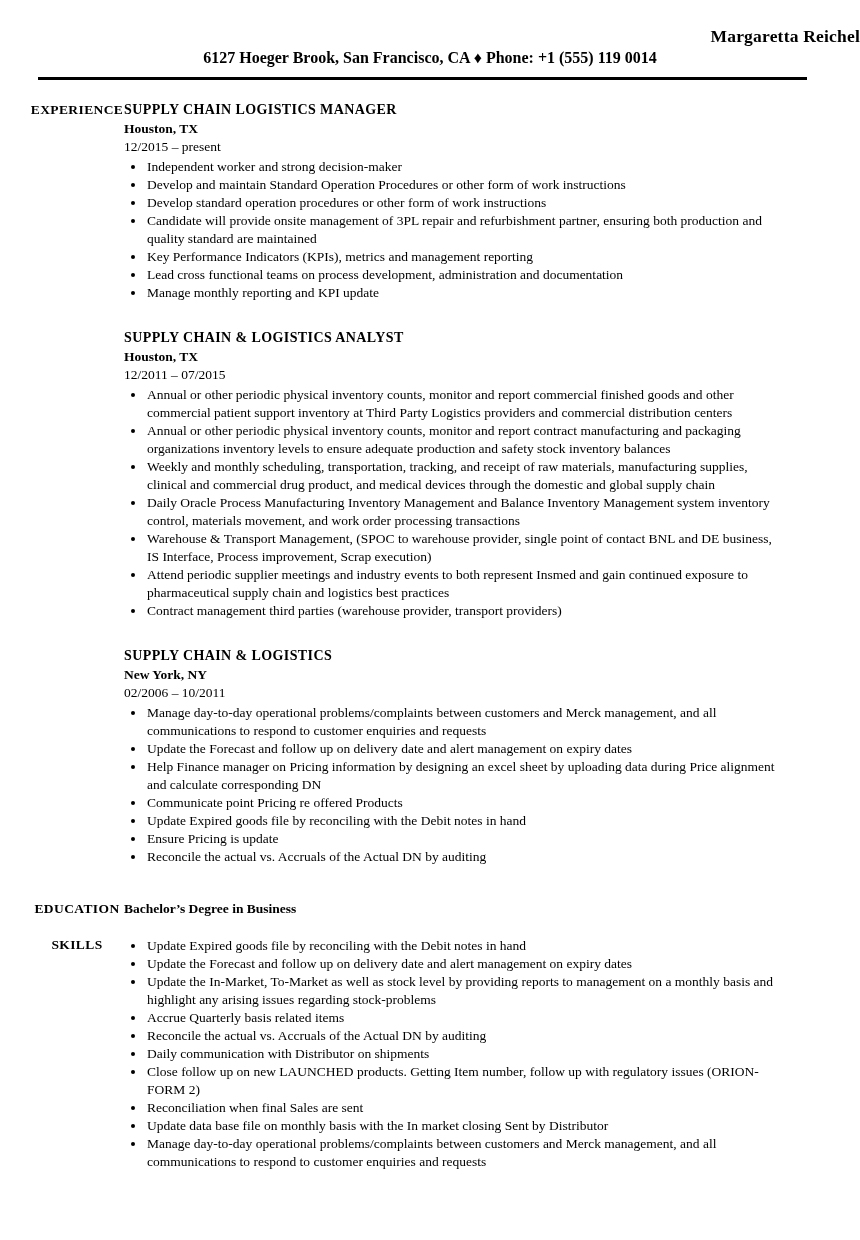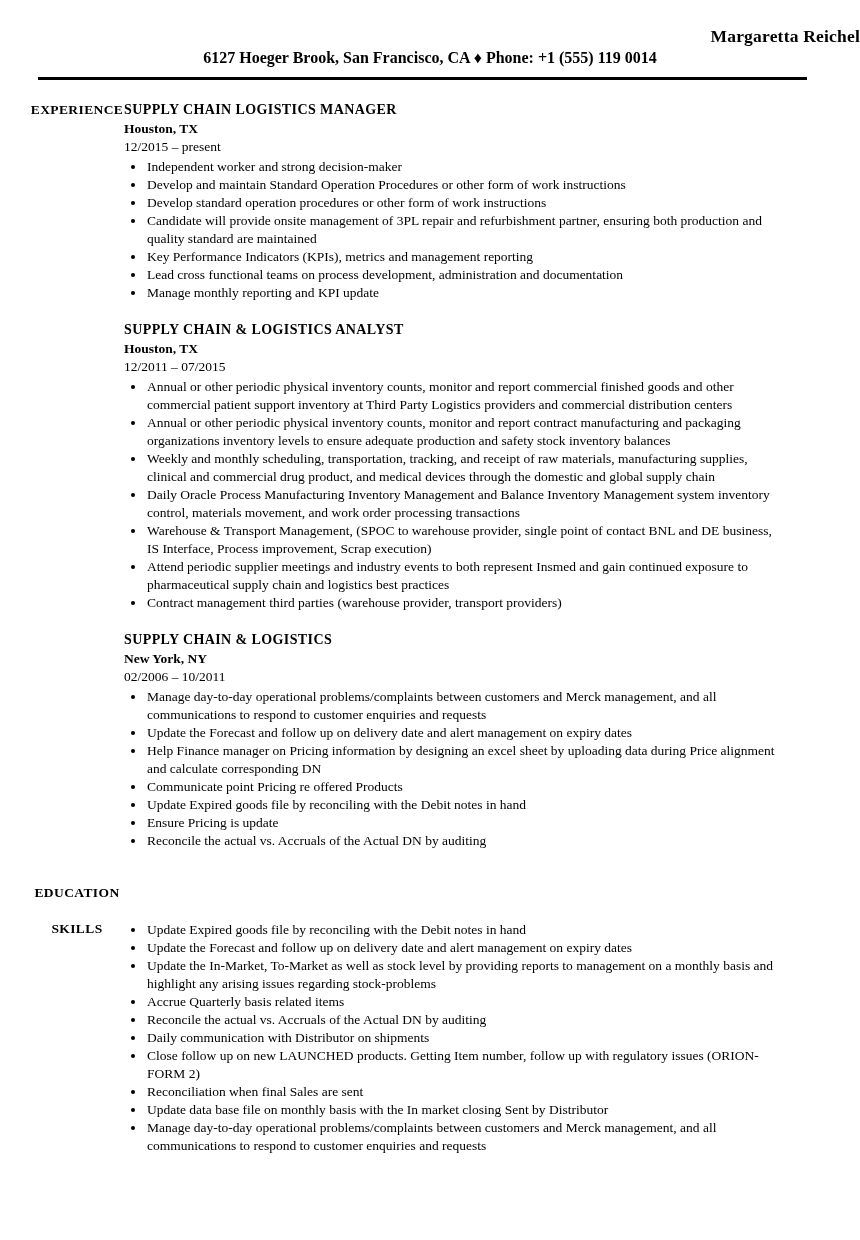--- a/index.html
+++ b/index.html
@@ -55,21 +55,21 @@
     font-size: 13.5px;
     font-weight: bold;
     letter-spacing: 0.4px;
     line-height: 19px;
     text-align: center;
   }
   .section-content {
     flex: 0 0 655px;
     max-width: 655px;
   }
-  .job + .job { margin-top: 18px; }
+  .job + .job { margin-top: 26px; }
   .job-title {
     font-size: 14px;
     font-weight: bold;
     letter-spacing: 0.4px;
     line-height: 19px;
   }
   .job-location {
     font-size: 13.5px;
     font-weight: bold;
     line-height: 19px;
@@ -152,20 +152,21 @@
           <li>Reconcile the actual vs. Accruals of the Actual DN by auditing</li>
         </ul>
       </div>
 
     </div>
   </div>
 
   <div class="section section-education">
     <div class="section-label">EDUCATION</div>
     <div class="section-content">
+      <div class="degree">Bachelor’s Degree in Business</div>
     </div>
   </div>
 
   <div class="section section-skills">
     <div class="section-label">SKILLS</div>
     <div class="section-content">
       <ul class="bullets skills-bullets">
         <li>Update Expired goods file by reconciling with the Debit notes in hand</li>
         <li>Update the Forecast and follow up on delivery date and alert management on expiry dates</li>
         <li>Update the In-Market, To-Market as well as stock level by providing reports to management on a monthly basis and highlight any arising issues regarding stock-problems</li>

